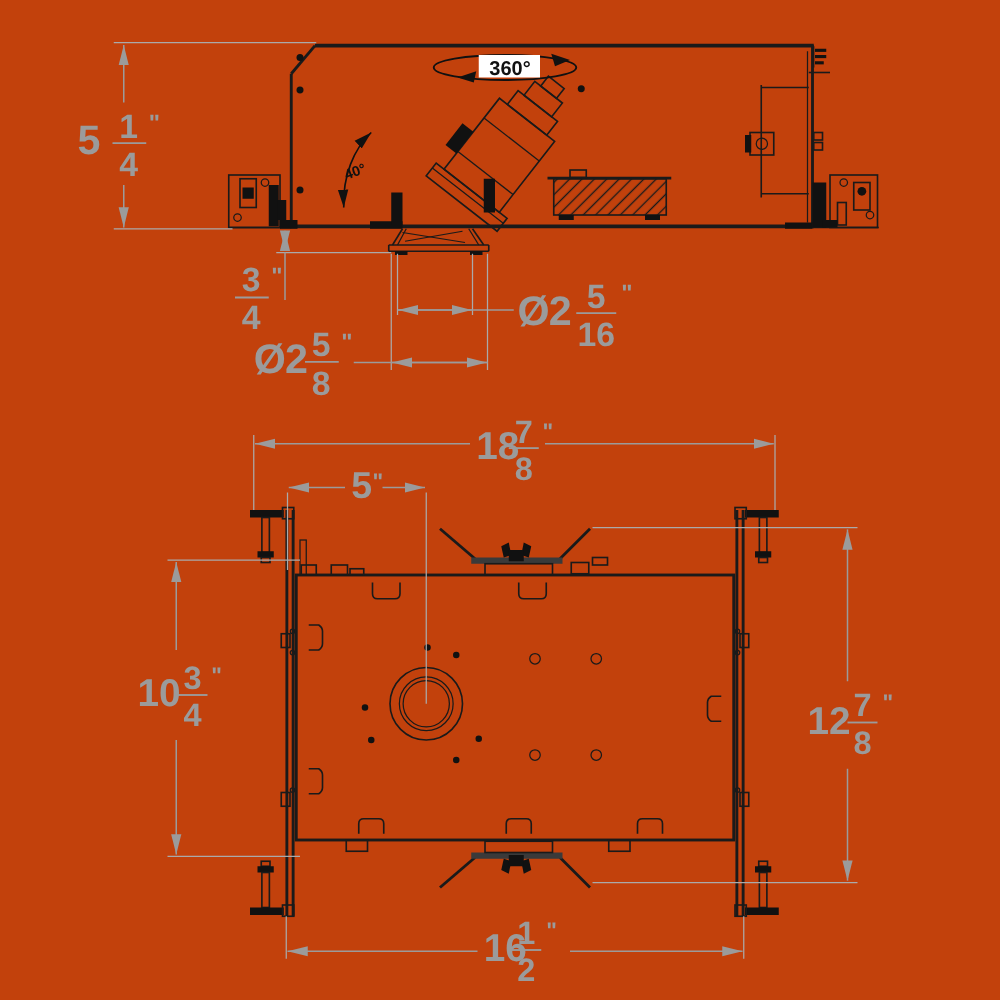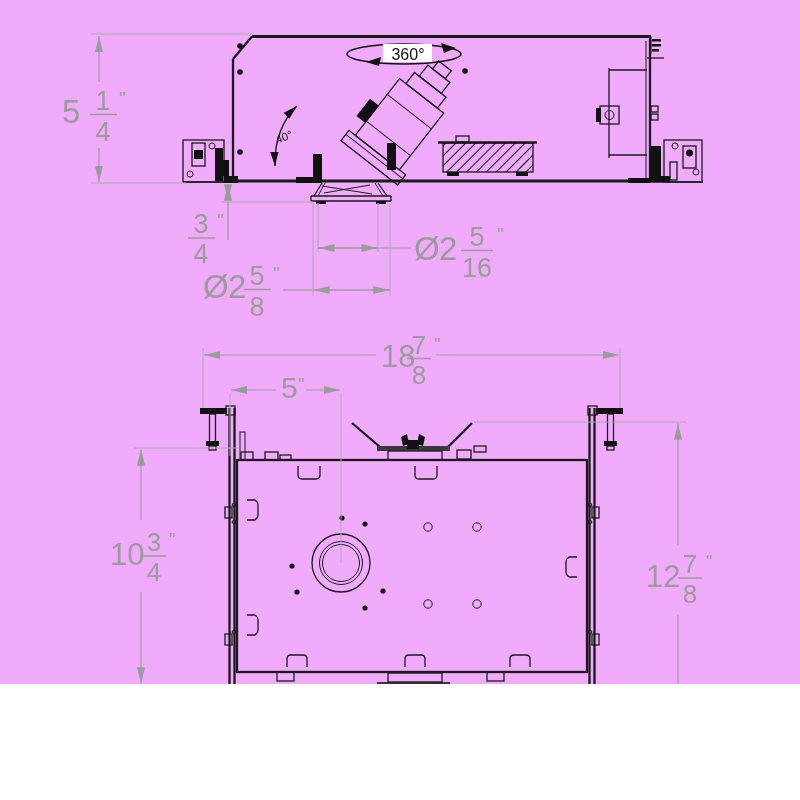--- a/index.html
+++ b/index.html
@@ -1,16 +1,16 @@
 <!DOCTYPE html>
 <html><head>
 <meta charset="utf-8">
 <style>
   html,body{margin:0;padding:0;background:#ffffff;}
-  .stage{width:800px;height:684px;position:relative;background:#f0abfc;}
+  .stage{width:800px;height:800px;position:relative;background:#c2410c;font-weight:bold;}
   svg{display:block;}
   text{font-family:"Liberation Sans", sans-serif;}
   .t{fill:#9b9b9b;}
   .tb{fill:#111111;}
   .dl{stroke:#9b9b9b;stroke-width:1.2;fill:none;}
   .fb{stroke:#9b9b9b;stroke-width:1.5;}
   .xl{stroke:#aaaaaa;stroke-width:1;fill:none;}
   .o3{stroke:#1a1a1a;stroke-width:3;fill:none;}
   .o2{stroke:#1a1a1a;stroke-width:2.3;fill:none;}
   .o1{stroke:#1a1a1a;stroke-width:1.3;fill:none;}

